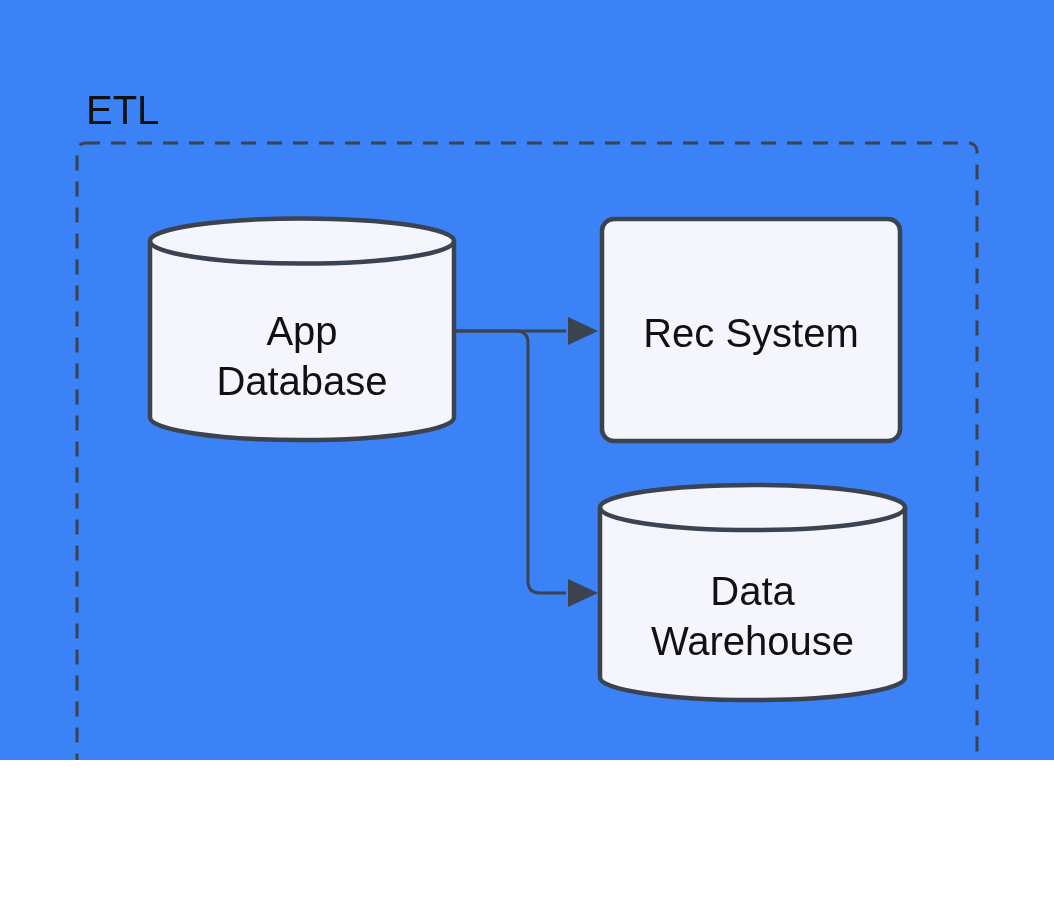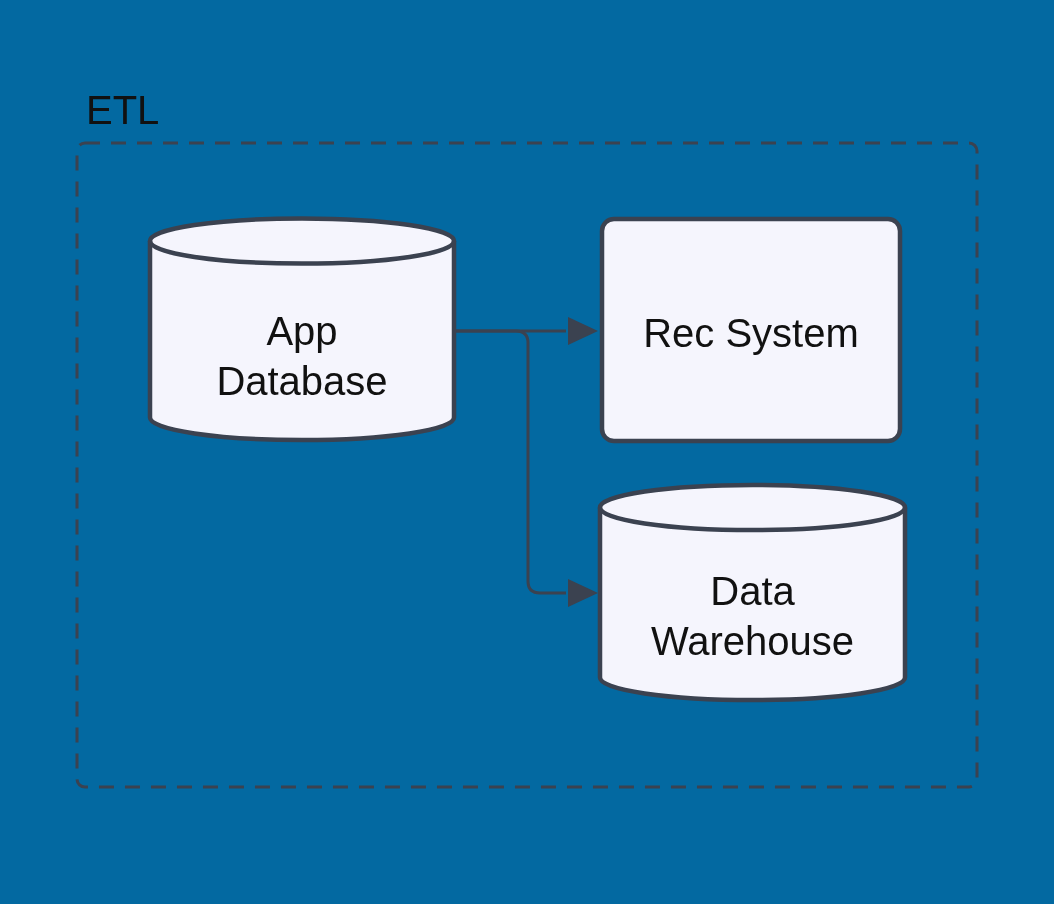--- a/index.html
+++ b/index.html
@@ -4,22 +4,22 @@
 <style>
   html, body {
     margin: 0;
     padding: 0;
     background: #ffffff;
     font-family: "Liberation Sans", "DejaVu Sans", sans-serif;
   }
   .canvas {
     position: relative;
     width: 1054px;
-    height: 904px;
-    background: #0369a1;
+    height: 760px;
+    background: #3b82f6;
     overflow: hidden;
   }
   svg { display: block; }
   .node-label {
     font-family: "Liberation Sans", "DejaVu Sans", sans-serif;
     font-size: 40px;
     fill: #111111;
   }
   .container-label {
     font-family: "Liberation Sans", "DejaVu Sans", sans-serif;

